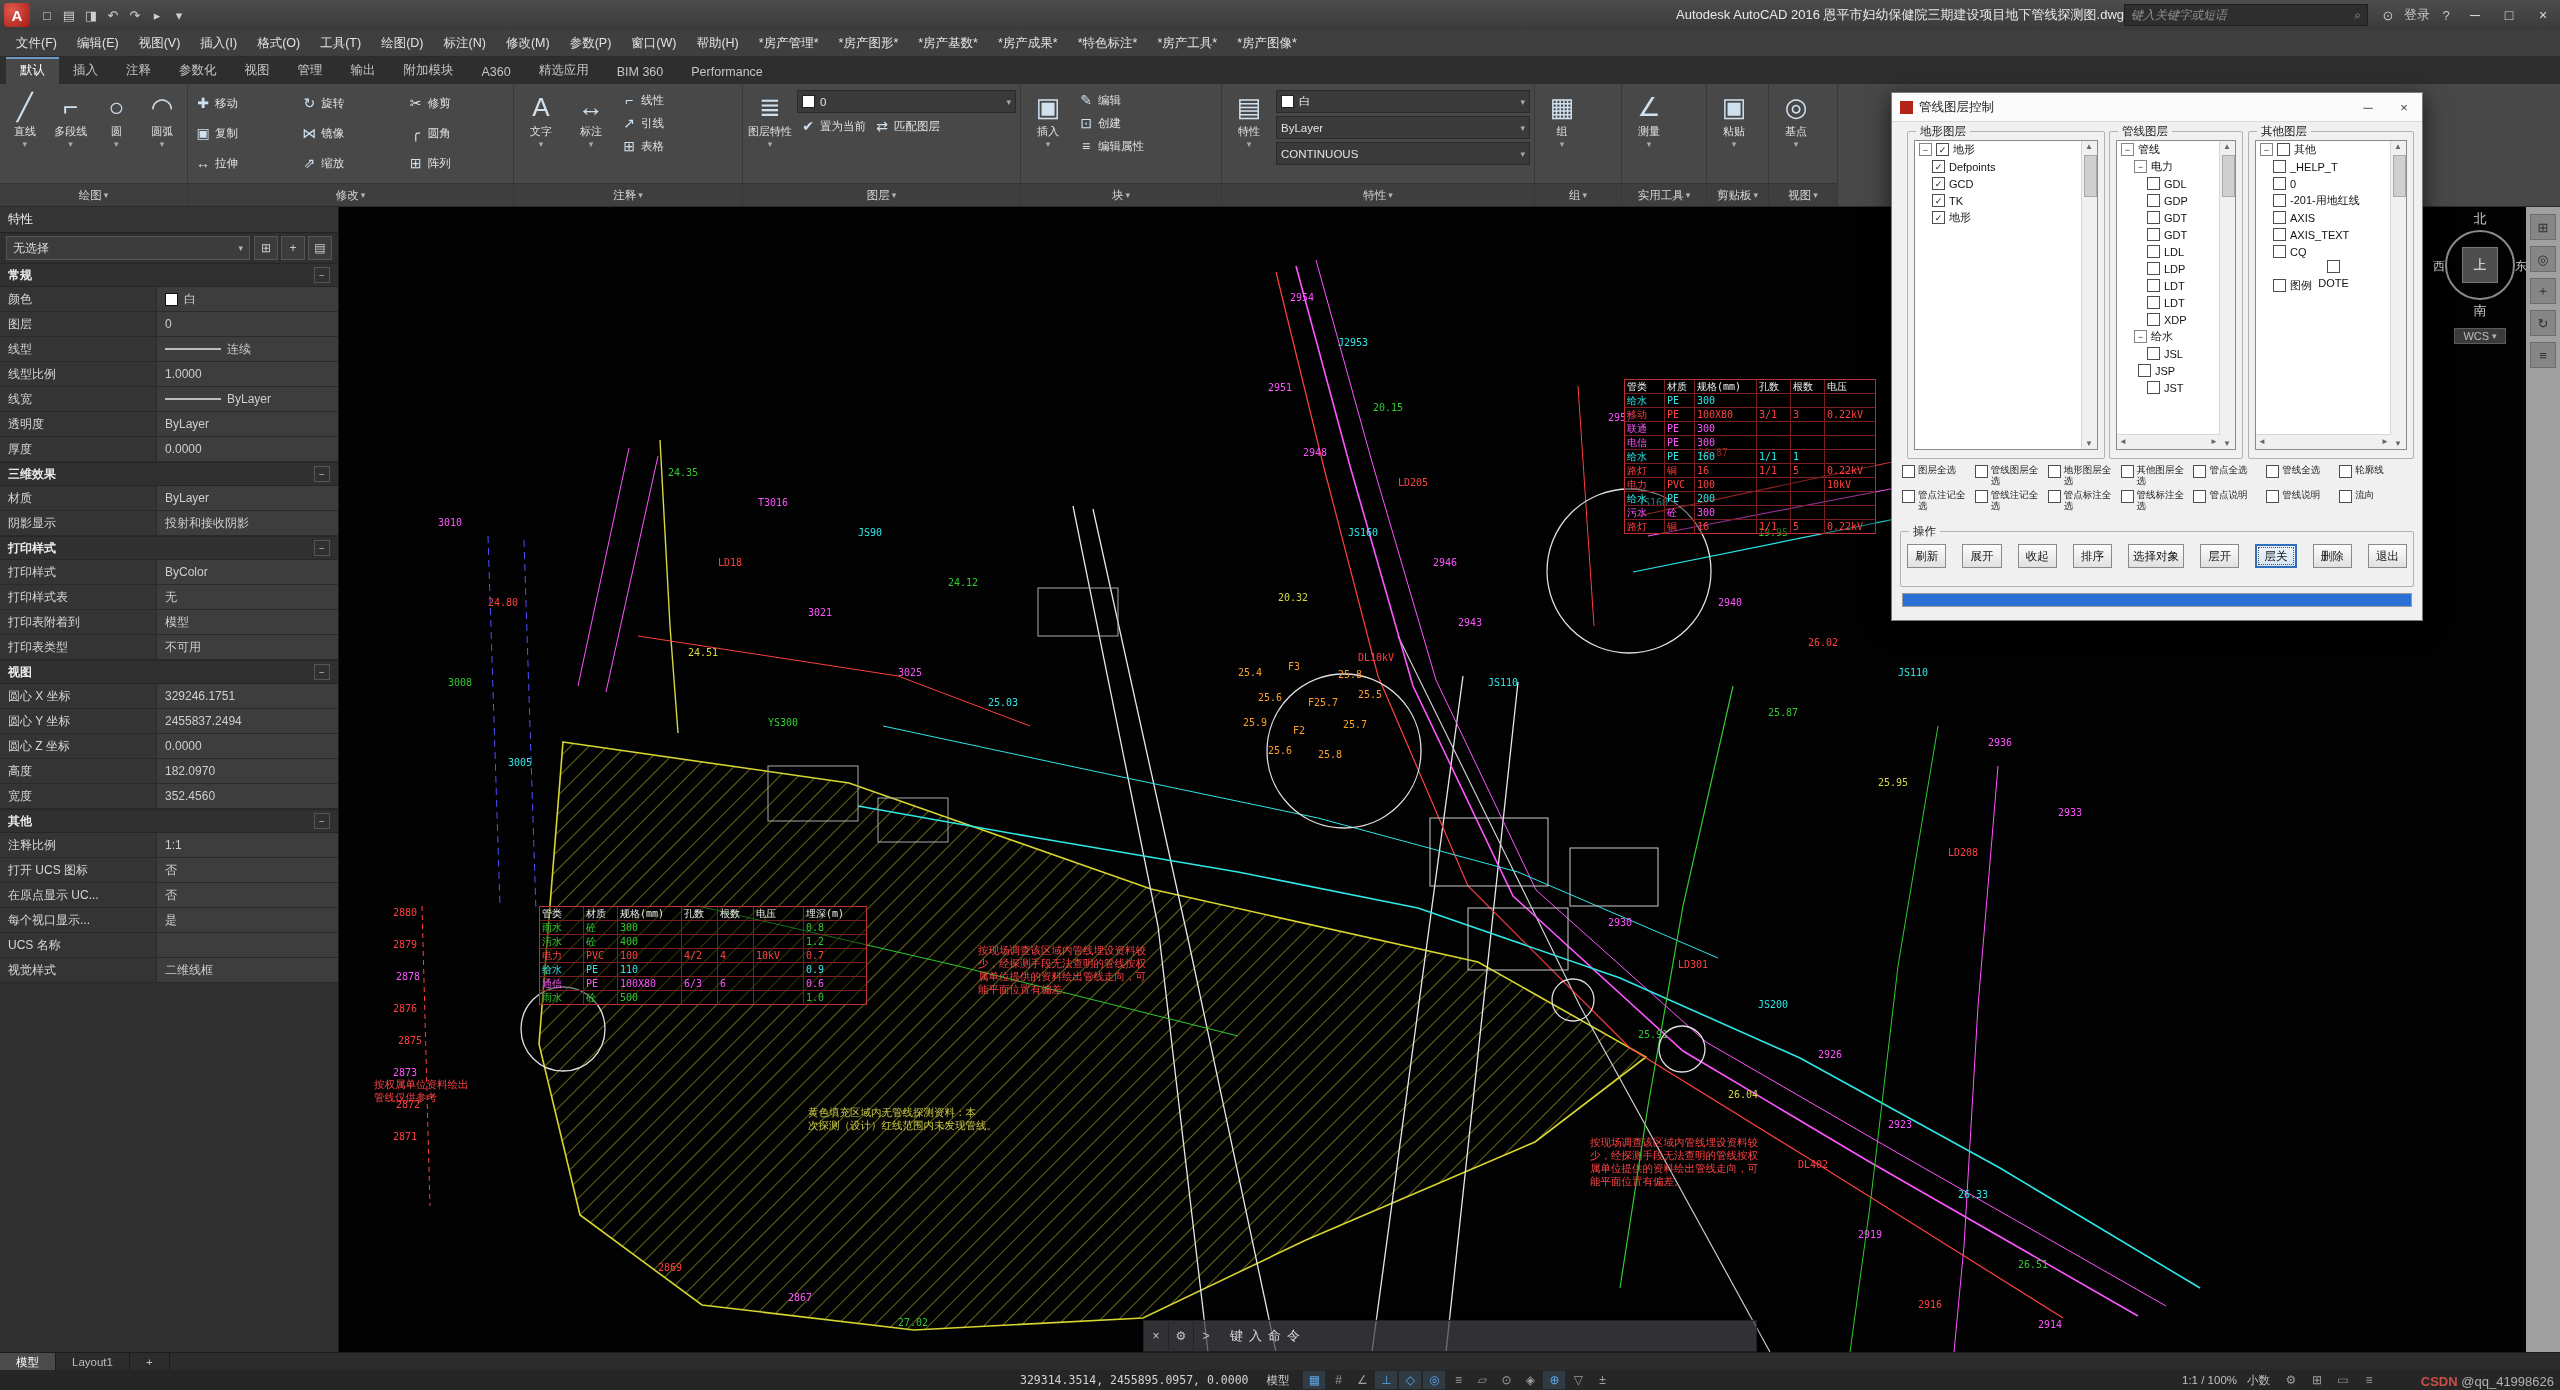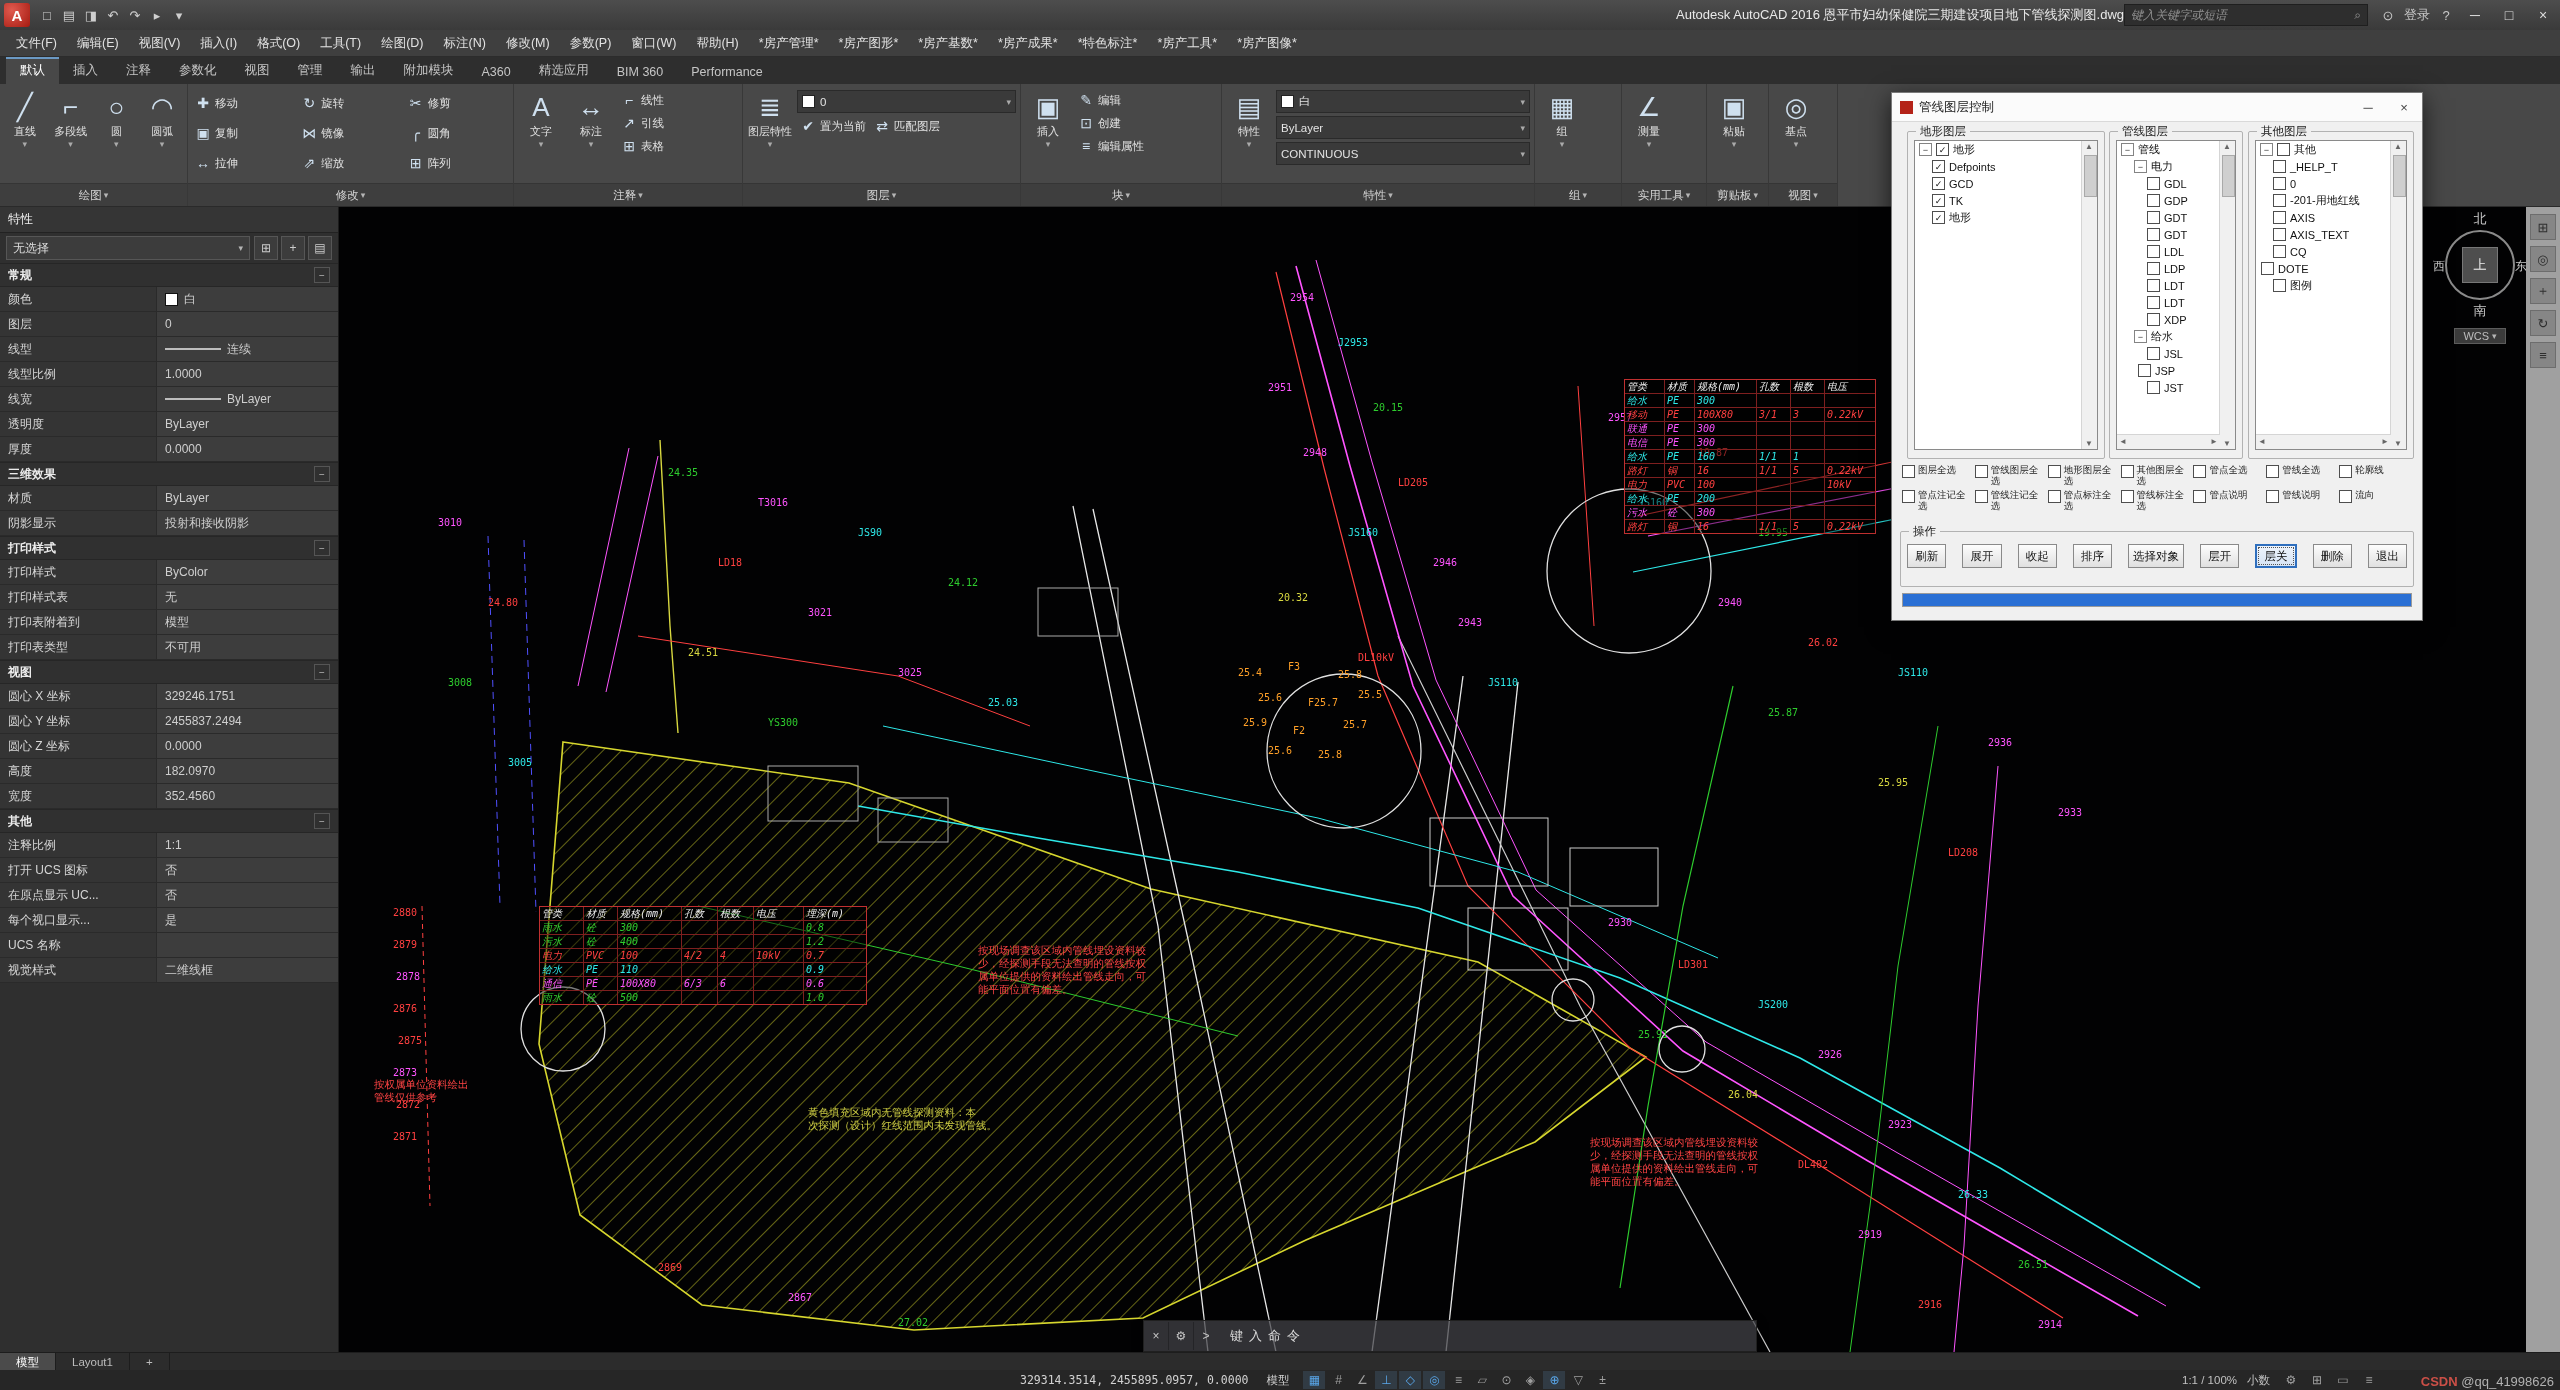--- a/index.html
+++ b/index.html
@@ -75,21 +75,21 @@
   .pv{flex:1;background:#3d3d3d;color:#cfcfcf;display:flex;align-items:center;gap:6px;
     padding:0 8px;white-space:nowrap;overflow:hidden;}
   .pswatch{width:11px;height:11px;background:#fff;border:1px solid #111;}
   .pline{width:56px;border-top:2px solid #bdbdbd;display:inline-block;}
   
   #drawing{position:absolute;left:338px;top:206px;width:2188px;height:1146px;background:#020203;
     overflow:hidden;z-index:1;}
   #dwg{position:absolute;left:0;top:0;}
   .dwg-table{position:absolute;border:1px solid #c03030;background:rgba(0,0,0,.45);
     font-family:"DejaVu Sans Mono",monospace;font-size:10px;line-height:13px;z-index:2;}
-  .t-row{display:flex;border-top:1px solid #7e1f1f;font-style:italic;}
+  .t-row{display:flex;border-top:1px solid #7e1f1f;}
   .t-row.head{border-top:none;color:#ededed;}
   .t-row span{padding:0 2px;overflow:hidden;white-space:nowrap;border-right:1px solid #7e1f1f;box-sizing:border-box;}
   .t-row span:last-child{border-right:none;}
   .dwg-note{position:absolute;font-size:10.5px;line-height:13px;white-space:nowrap;z-index:2;
     font-family:"DejaVu Sans Mono",monospace;}
   
   #viewcube{position:absolute;left:2098px;top:4px;width:88px;height:196px;z-index:3;text-align:center;color:#c9c9c9;}
   #vc-n{font-size:13px;}
   #vc-ring{width:66px;height:66px;margin:2px auto;border:2px solid #8a8a8a;border-radius:50%;
     display:flex;align-items:center;justify-content:center;position:relative;}
@@ -1124,21 +1124,21 @@
               <span class="lt">AXIS</span>
             </div>
             <div class="lrow" style="padding-left: 17px;">
               <span class="cb"></span>
               <span class="lt">AXIS_TEXT</span>
             </div>
             <div class="lrow" style="padding-left: 17px;">
               <span class="cb"></span>
               <span class="lt">CQ</span>
             </div>
-            <div class="lrow" style="padding-left: 5px;">
+            <div class="lrow" style="padding-left: 5px; flex-direction: column;">
               <span class="cb"></span>
               <span class="lt">DOTE</span>
             </div>
             <div class="lrow" style="padding-left: 17px;">
               <span class="cb"></span>
               <span class="lt">图例</span>
             </div>
           </div>
         <div class="vscroll">
             <span class="vthumb"></span>

